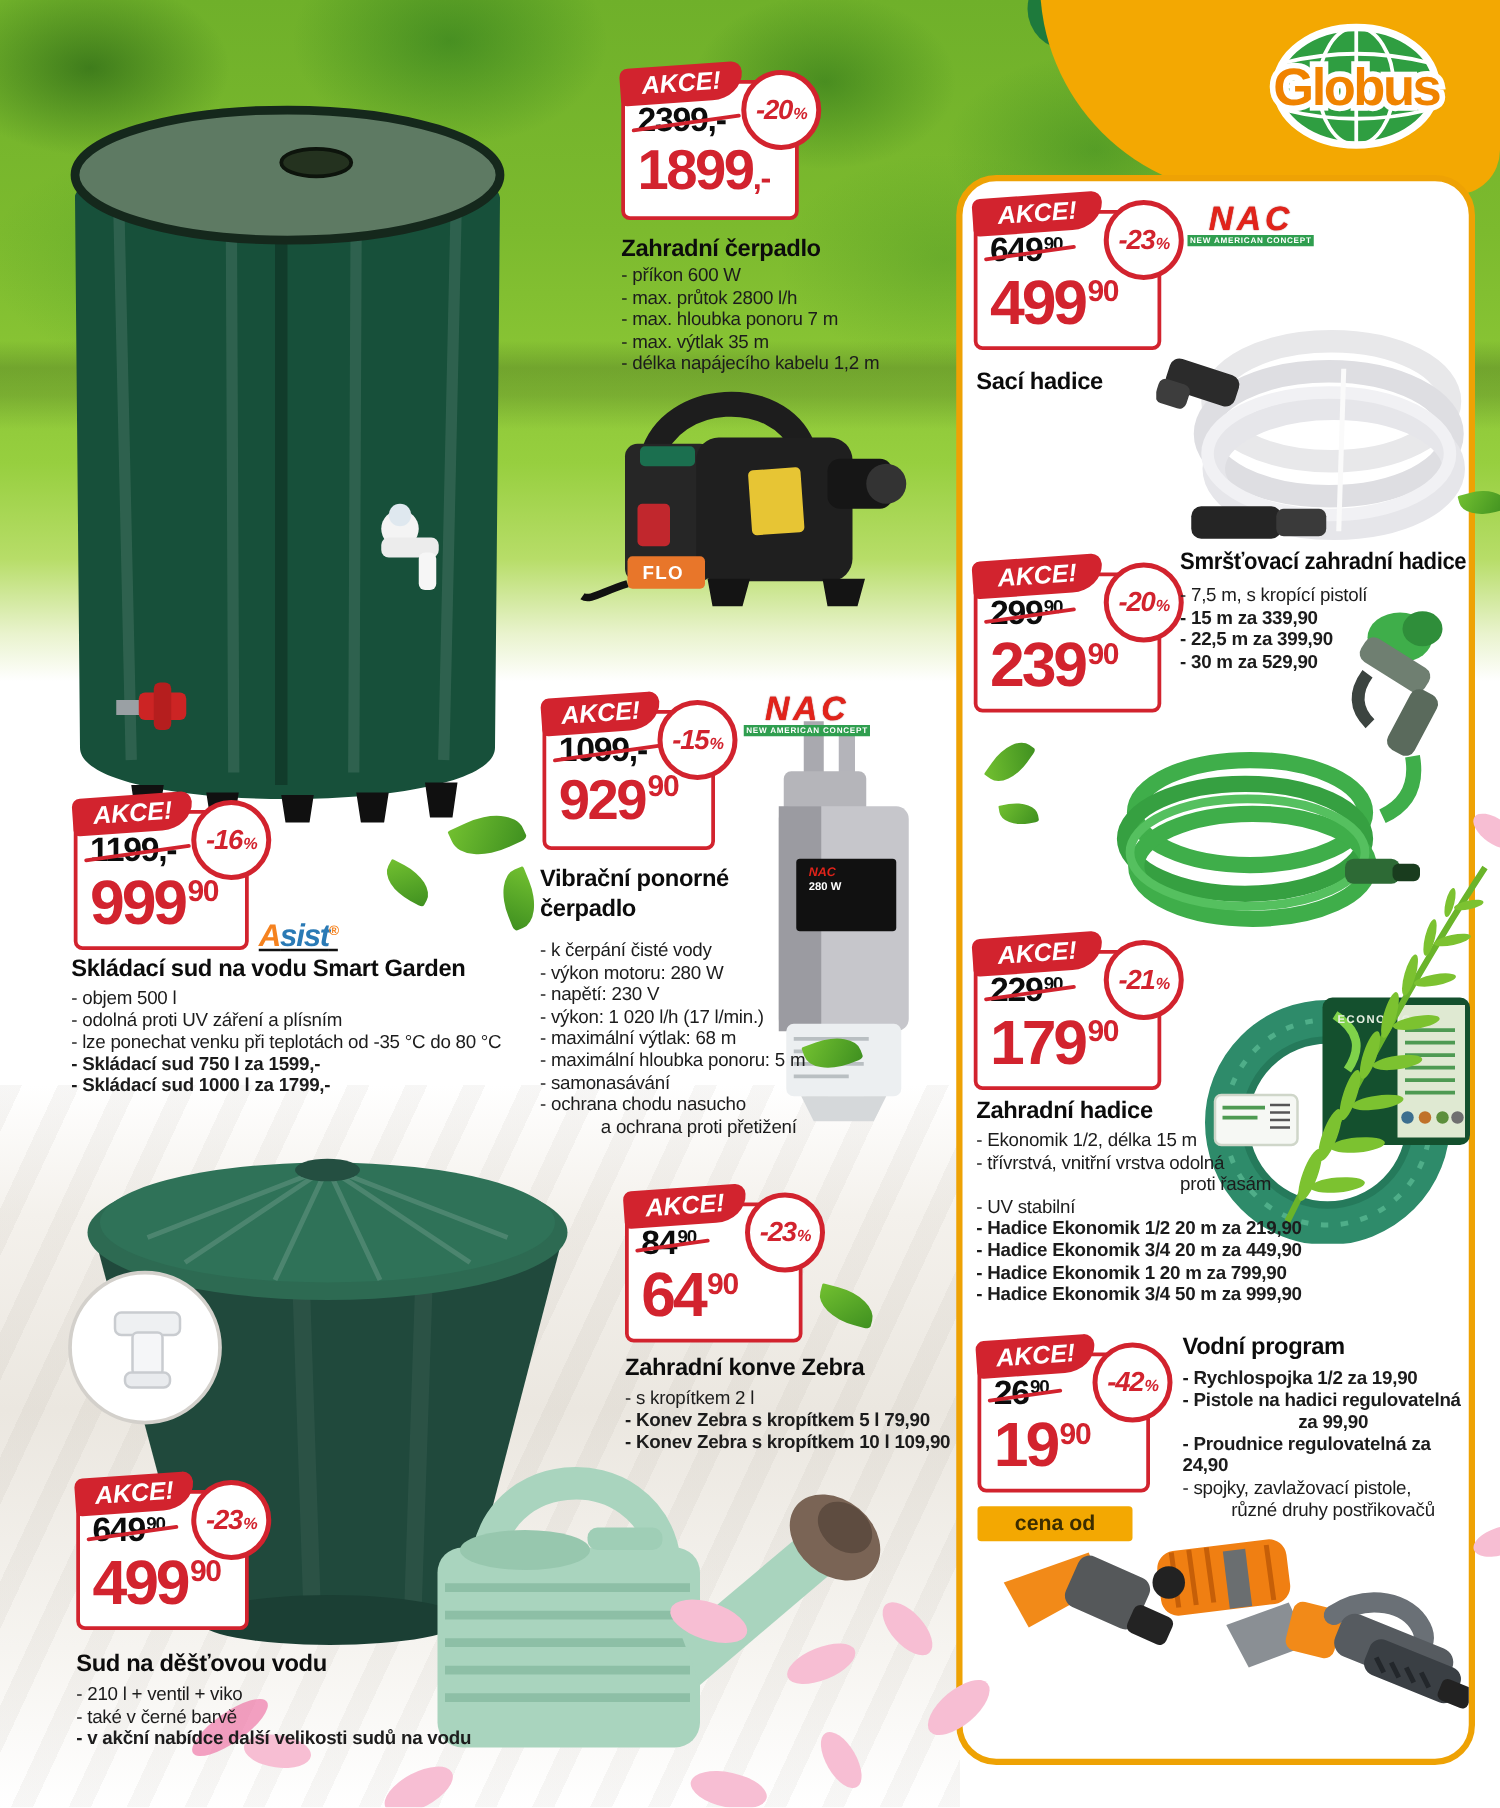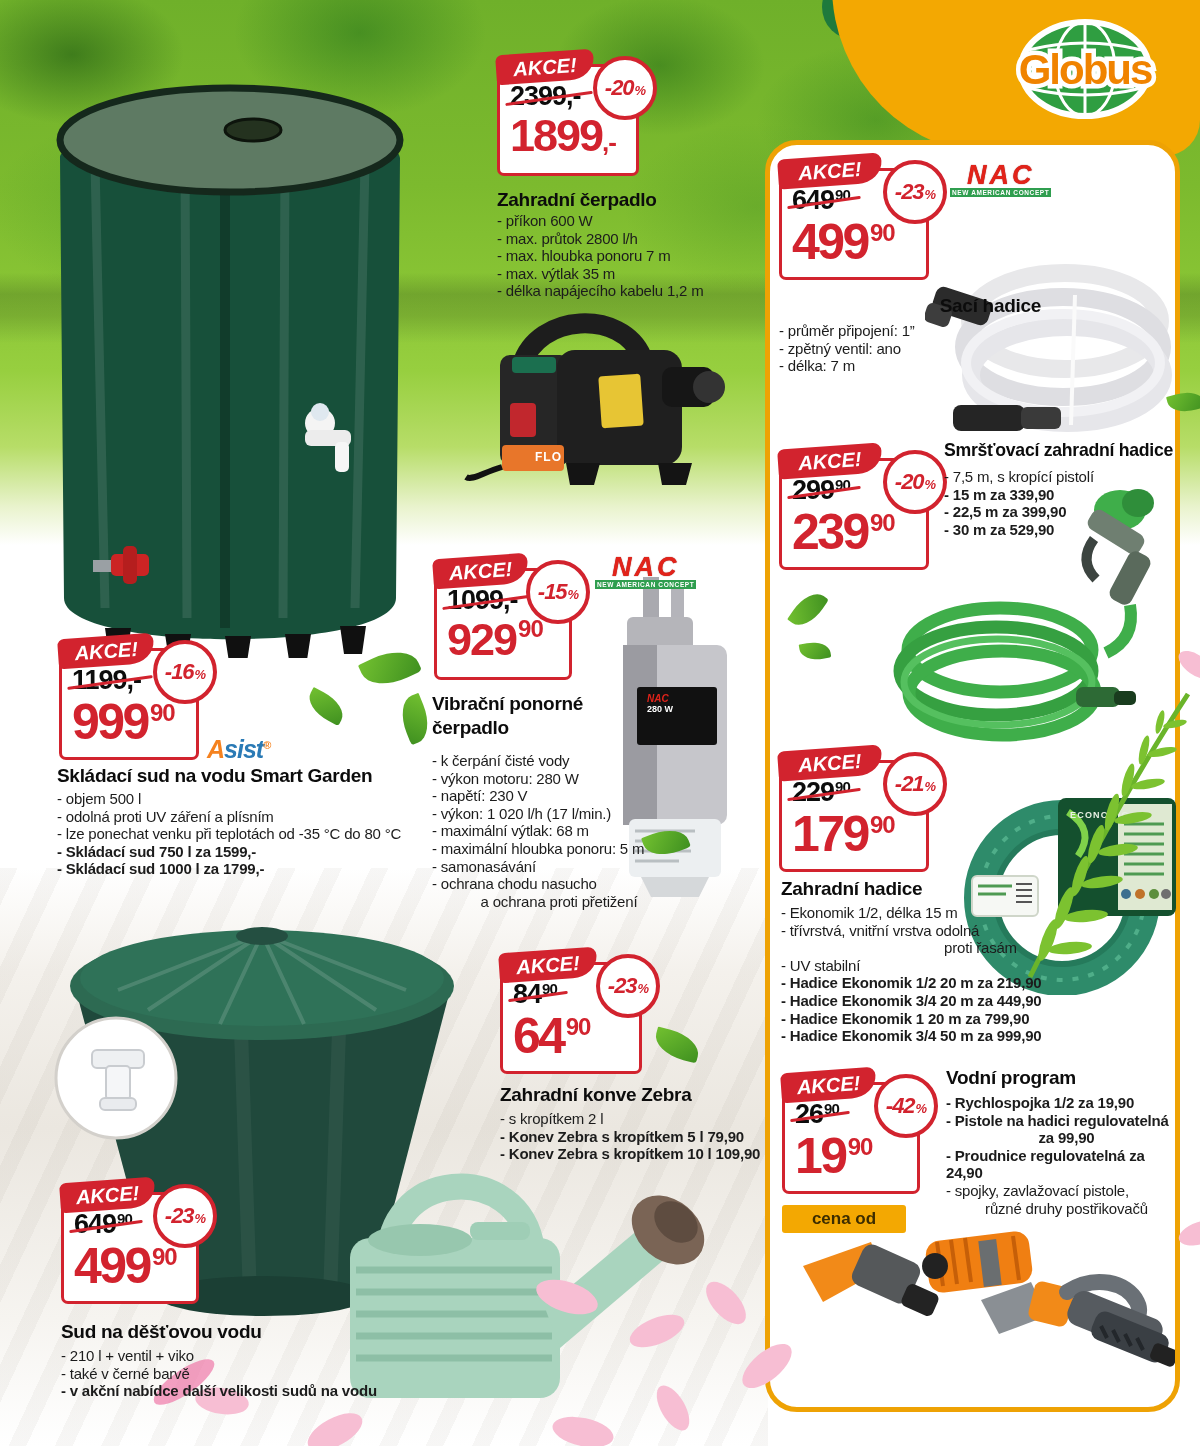--- a/index.html
+++ b/index.html
@@ -61,32 +61,32 @@
   .spec{font-size:15px;line-height:17.6px;color:#1c1c1c;letter-spacing:-.2px;}
   .spec.b{font-weight:700;}
   .spec.c{padding-left:9px;text-align:center;}
 
   
   .nac{position:absolute;z-index:4;text-align:center;}
   .nac-txt{color:#e2231a;font-weight:700;font-style:italic;font-size:27px;line-height:.85;letter-spacing:3px;
            text-shadow:0 0 1px #8c0f0f;}
   .nac-sub{margin-top:1px;background:#2f9e4f;color:#fff;font-size:6.5px;font-weight:700;letter-spacing:.6px;
            padding:1px 2px;white-space:nowrap;}
-  .asist{position:absolute;z-index:4;font-style:italic;font-weight:700;font-size:25px;letter-spacing:-1px;}
+  .asist{position:absolute;z-index:4;font-style:italic;font-weight:700;font-size:25px;letter-spacing:-1px;text-decoration:underline;}
   .asist .a{color:#f5821f;}
   .asist .rest{color:#2a7ab5;}
   .asist .reg{color:#f5821f;font-size:11px;vertical-align:super;font-style:normal;}
 
   
   .leaf{position:absolute;background:linear-gradient(135deg,#72c030,#3f9020);
         border-radius:4% 72% 10% 72%;z-index:3;}
   .petal{position:absolute;border-radius:50%;background:#f7bed3;z-index:3;}
   .photo{position:absolute;z-index:3;}
   .econ-label{position:absolute;z-index:5;font-size:9px;font-weight:700;color:#e9f0e4;letter-spacing:1.2px;}
-  .flo-label{position:absolute;z-index:5;font-size:12px;font-weight:700;color:#fff;letter-spacing:1px;margin-left:21px;}
+  .flo-label{position:absolute;z-index:5;font-size:15px;font-weight:700;color:#fff;letter-spacing:1px;}
   .pump-label{position:absolute;z-index:5;font-size:9px;font-weight:700;color:#fff;}
   .pump-label .n{color:#e2231a;font-style:italic;display:block;font-size:10px;}
 </style>
 </head>
 <body>
 
 <div class="page">
 
   <div class="abs photo-top"></div>
   <div class="abs photo-bottom"></div>
@@ -329,26 +329,21 @@
         <span>-23</span>
         <span class="sym">%</span>
       </div>
     <div class="old"><span>649</span><span class="sup">90</span></div>
     <div class="new"><span>499</span><span class="sup">90</span></div>
   </div>
   <div class="nac" style="left:950px;top:164px;">
     <div class="nac-txt">NAC</div>
     <div class="nac-sub">NEW AMERICAN CONCEPT</div>
   </div>
-  <div class="pname" style="left:821px;top:294px;width:220px;text-align:right;">Sací hadice</div>
-  <div class="specs" style="left:779px;top:322px;width:180px;">
-      <div class="spec">- průměr připojení: 1”</div>
-      <div class="spec">- zpětný ventil: ano</div>
-      <div class="spec">- délka: 7 m</div>
-    </div>
+  <div class="pname" style="left:781px;top:294px;width:220px;">Sací hadice</div>
 
   <div class="pricebox" style="left:779px;top:458px;width:150px;">
     <div class="akce">
         <span>AKCE!</span>
       </div>
     <div class="pct">
         <span>-20</span>
         <span class="sym">%</span>
       </div>
     <div class="old"><span>299</span><span class="sup">90</span></div>

